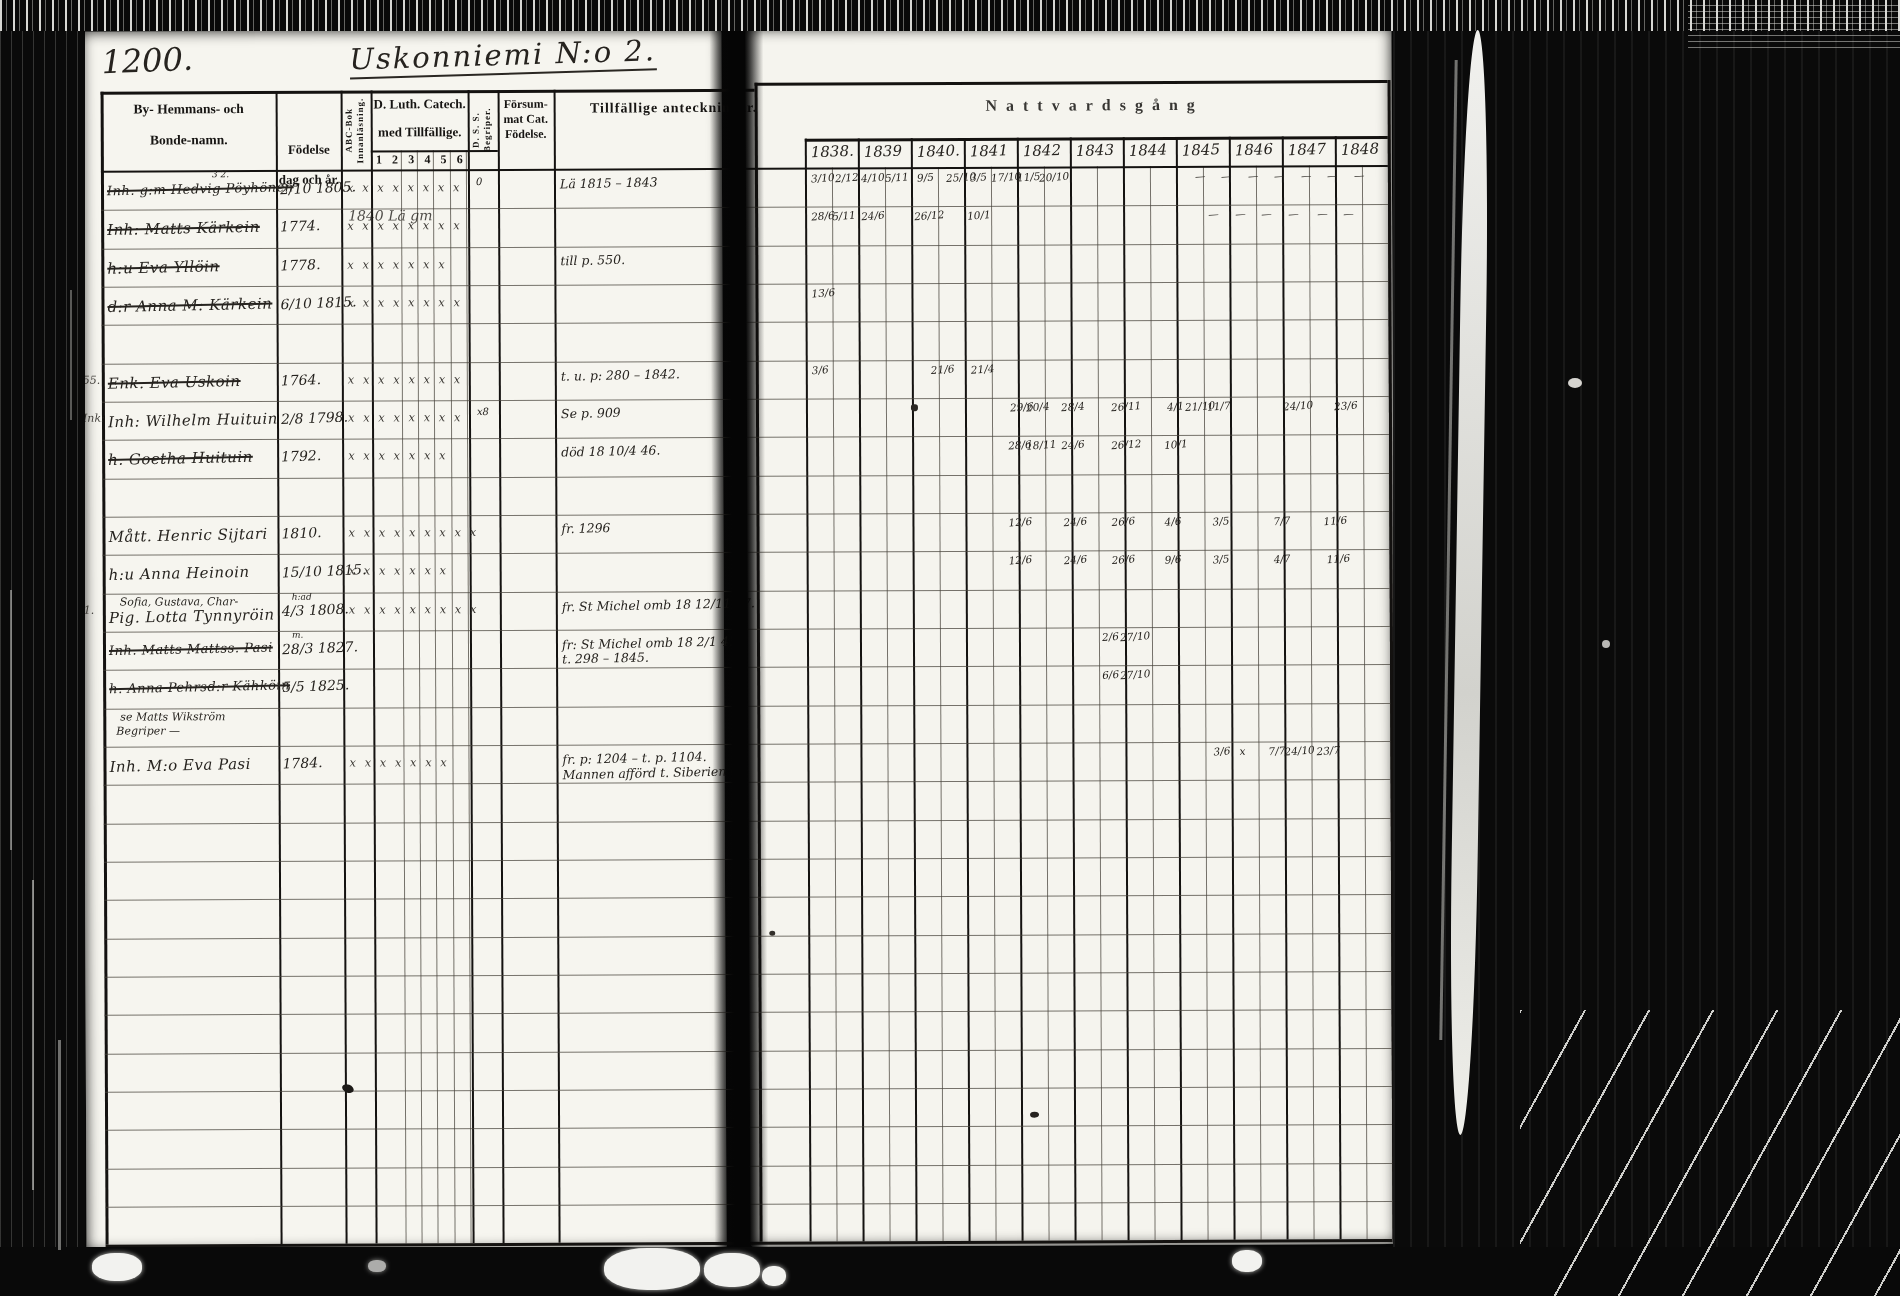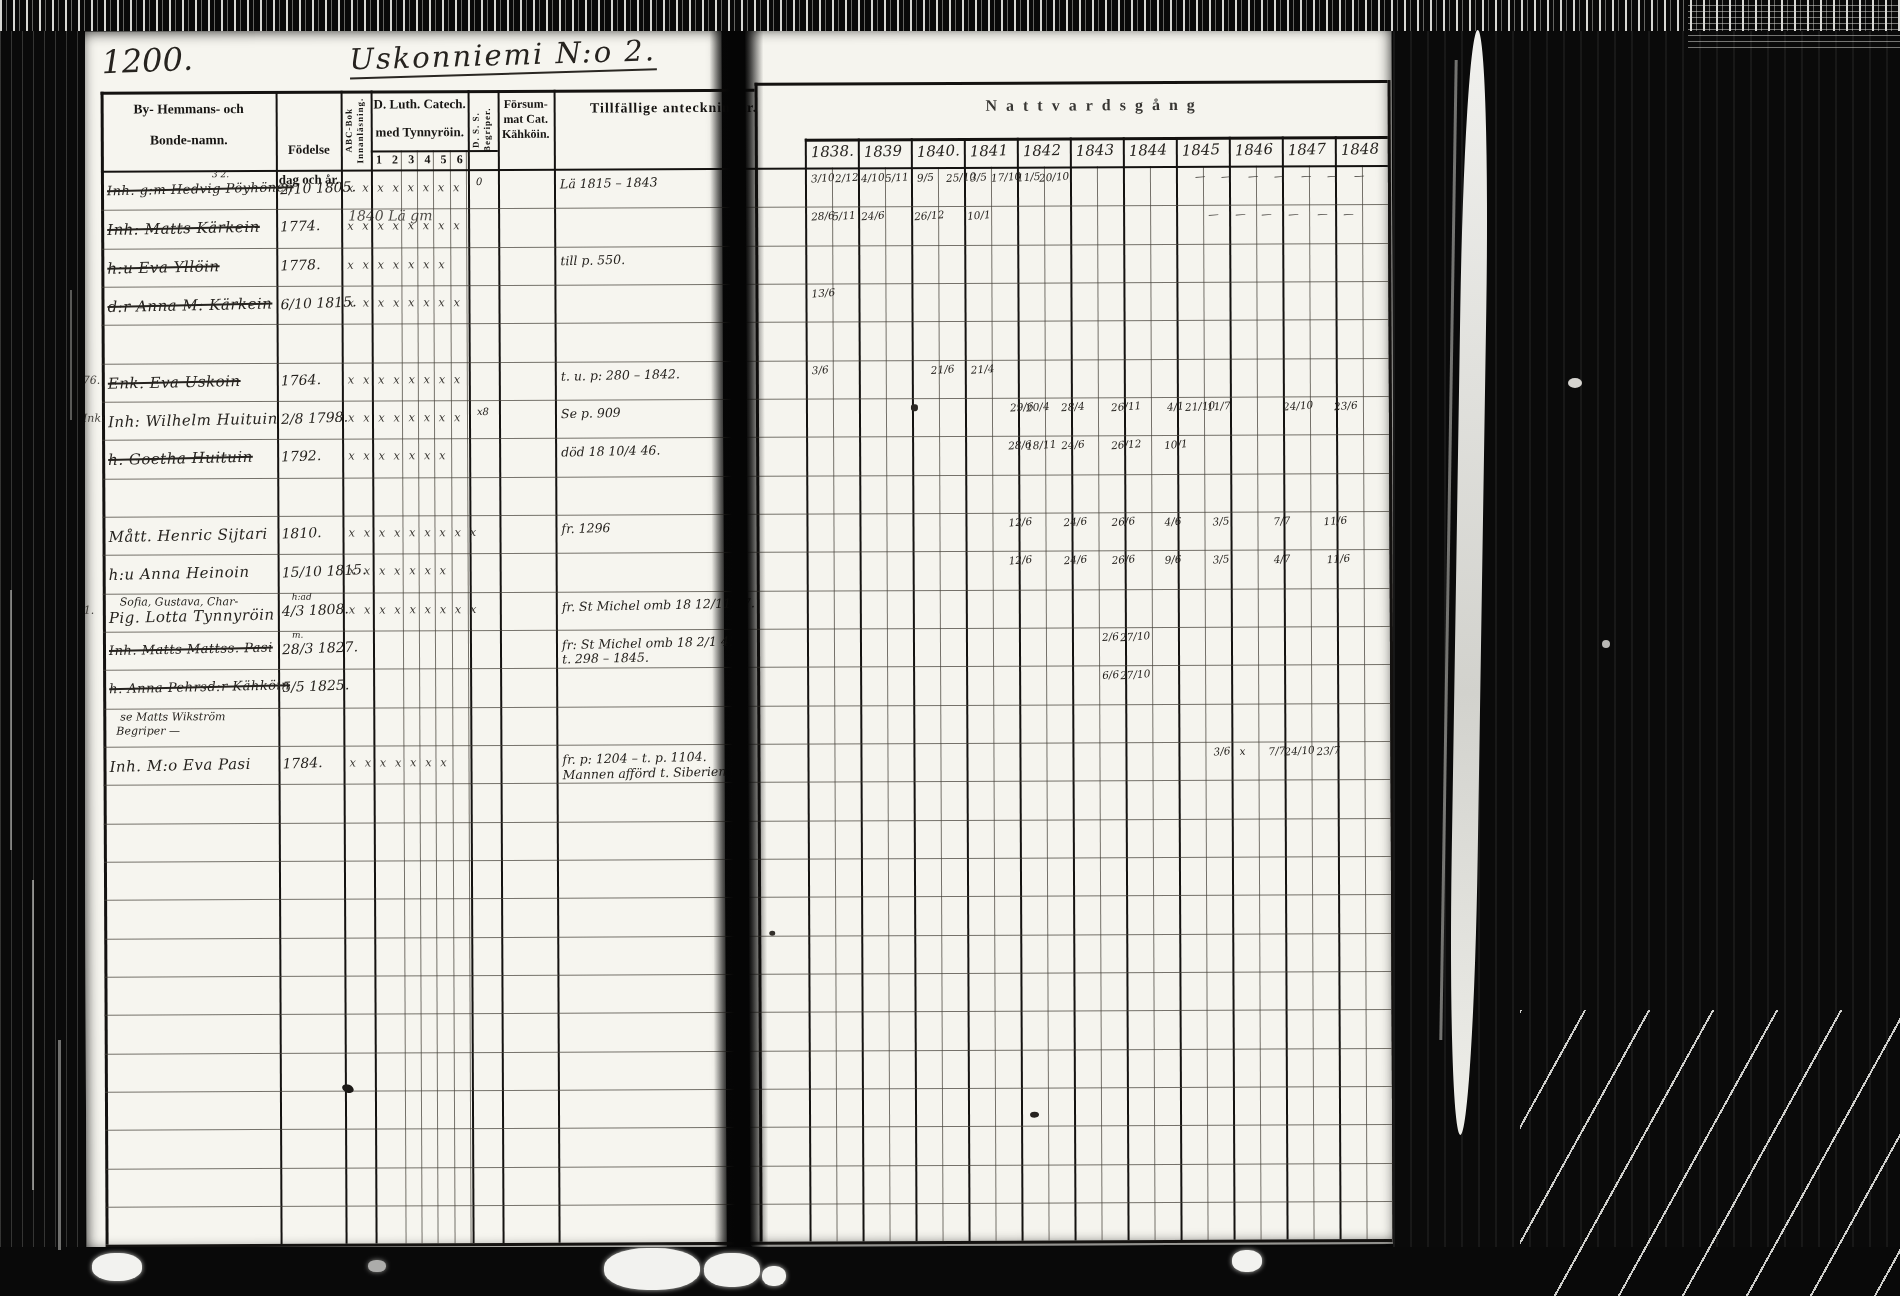--- a/index.html
+++ b/index.html
@@ -160,21 +160,21 @@
         <div class="hw frac" style="left: 1318.8px; top: 209.33px;">—</div>
         <div class="hw frac" style="left: 1345.3px; top: 209.33px;">—</div>
         <div class="hw struck" style="left: 109px; top: 254.66px; font-size: 15px; letter-spacing: 0.5px; transform: rotate(-1deg);">h:u Eva Yllöin</div>
         <div class="hw" style="left: 282px; top: 253.66px; font-size: 14px; transform: rotate(-2deg);">1778.</div>
         <div class="hw" style="left: 349px; top: 254.66px; font-size: 11.5px; letter-spacing: 2.5px; opacity: 0.9;">x x x x x x x</div>
         <div class="hw" style="left: 562px; top: 250.66px; font-size: 12.5px; transform: rotate(-1deg);">till p. 550.</div>
         <div class="hw struck" style="left: 109px; top: 292.99px; font-size: 15px; letter-spacing: 0.5px; transform: rotate(-1deg);">d:r Anna M: Kärkein</div>
         <div class="hw" style="left: 282px; top: 291.99px; font-size: 14px; transform: rotate(-2deg);">6/10 1815.</div>
         <div class="hw" style="left: 349px; top: 292.99px; font-size: 11.5px; letter-spacing: 2.5px; opacity: 0.9;">x x x x x x x x</div>
         <div class="hw frac" style="left: 812.65px; top: 285.99px;">13/6</div>
-        <div class="hw" style="left: 84px; top: 369.65px; font-size: 11px; opacity: 0.85;">76.</div>
+        <div class="hw" style="left: 84px; top: 369.65px; font-size: 11px; opacity: 0.85;">55.</div>
         <div class="hw struck" style="left: 109px; top: 369.65px; font-size: 15px; letter-spacing: 0.5px; transform: rotate(-1deg);">Enk. Eva Uskoin</div>
         <div class="hw" style="left: 282px; top: 368.65px; font-size: 14px; transform: rotate(-2deg);">1764.</div>
         <div class="hw" style="left: 349px; top: 369.65px; font-size: 11.5px; letter-spacing: 2.5px; opacity: 0.9;">x x x x x x x x</div>
         <div class="hw" style="left: 562px; top: 365.65px; font-size: 12.5px; transform: rotate(-1deg);">t. u. p: 280 – 1842.</div>
         <div class="hw frac" style="left: 812.65px; top: 362.65px;">3/6</div>
         <div class="hw frac" style="left: 931.9px; top: 362.65px;">21/6</div>
         <div class="hw frac" style="left: 971.65px; top: 362.65px;">21/4</div>
         <div class="hw" style="left: 84px; top: 407.98px; font-size: 11px; opacity: 0.85;">Ink:</div>
         <div class="hw" style="left: 109px; top: 407.98px; font-size: 15px; letter-spacing: 0.5px; transform: rotate(-1deg);">Inh: Wilhelm Huituin</div>
         <div class="hw" style="left: 282px; top: 406.98px; font-size: 14px; transform: rotate(-2deg);">2/8 1798.</div>
@@ -256,27 +256,27 @@
       <div>By- Hemmans- och</div>
       <div style="margin-top:14px;">Bonde-namn.</div>
     </div>
     <div class="pr" style="left:279px;top:98px;width:64px;font-size:13px;margin-top:41px;">
       <div>Födelse</div>
       <div style="margin-top:14px;">dag och år.</div>
     </div>
     <div class="pr vert" style="left:346px;top:92px;width:26px;height:72px;font-size:9px;">ABC-Bok Innanläsning.</div>
     <div class="pr" style="left:374px;top:94px;width:96px;font-size:13px;">
       <div>D. Luth. Catech.</div>
-      <div style="margin-top:12px;">med Tynnyröin.</div>
+      <div style="margin-top:12px;">med Tillfällige.</div>
     </div>
     <div class="pr vert" style="left:473px;top:92px;width:24px;height:72px;font-size:9px;">D. S. S. Begriper.</div>
     <div class="pr" style="left:501px;top:95px;width:54px;font-size:12px;">
       <div>Försum-</div>
       <div>mat Cat.</div>
-      <div>Kähköin.</div>
+      <div>Födelse.</div>
     </div>
     <div class="pr" style="left:556px;top:98px;width:240px;font-size:14px;letter-spacing:1px;">Tillfällige anteckningar.</div>
 
     <div class="pr" style="left:857px;top:96px;width:480px;font-size:16px;letter-spacing:9px;opacity:.85;">Nattvardsgång</div>
 
     <div style="position:absolute;left:712px;top:26px;width:54px;height:1224px;z-index:6;
                 background:linear-gradient(90deg,rgba(5,5,5,0) 0%,rgba(5,5,5,.55) 20%,#050505 38%,#050505 64%,rgba(5,5,5,.5) 82%,rgba(5,5,5,0) 100%);"></div>
 
     <div class="noise" style="left:340px;top:1082px;width:12px;height:8px;background:#1d1b18;border-radius:50%;transform:rotate(20deg);"></div>
     <div class="noise" style="left:912px;top:404px;width:7px;height:7px;background:#2a2723;border-radius:40%;"></div>

